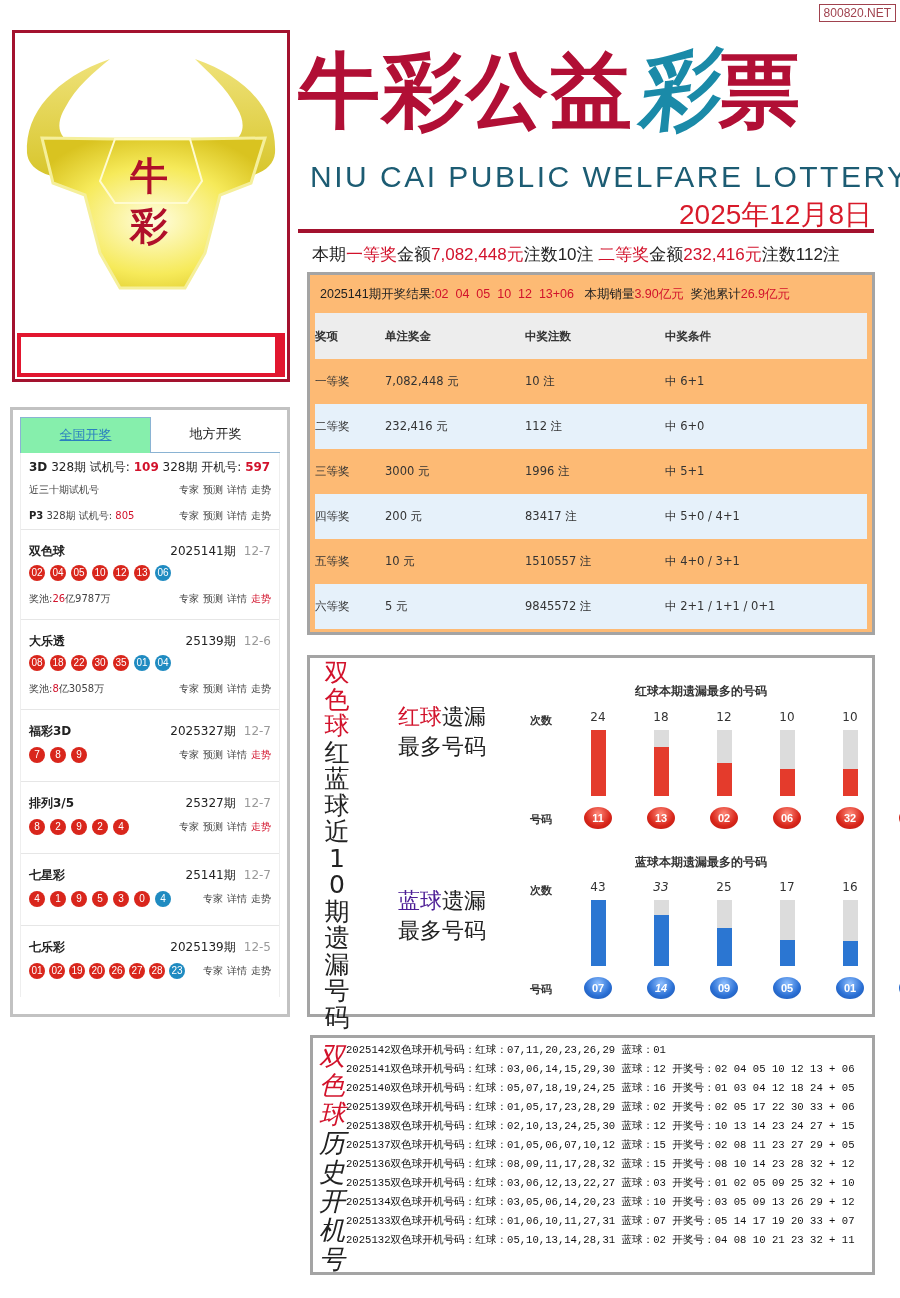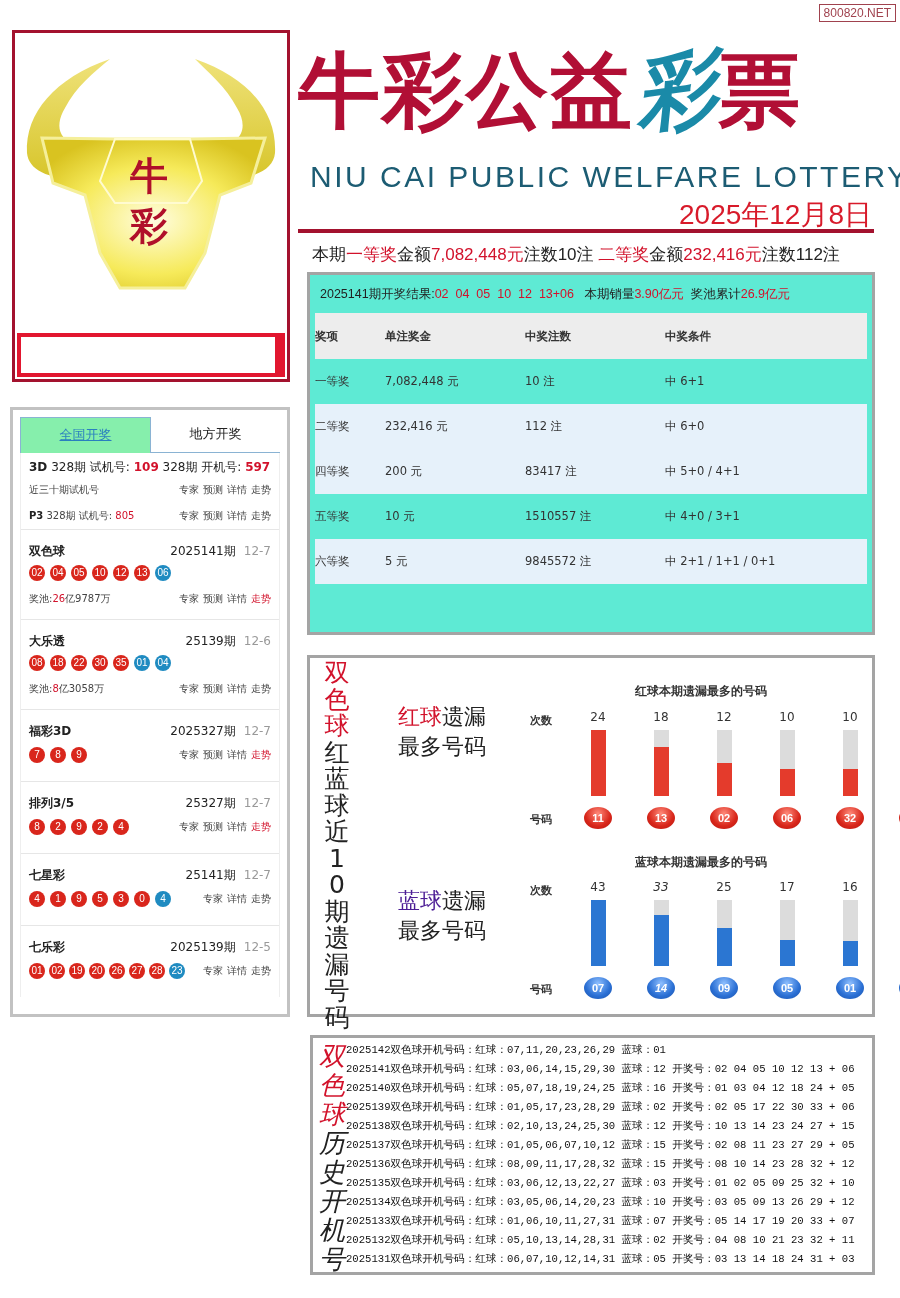--- a/index.html
+++ b/index.html
@@ -9,21 +9,21 @@
 .logo-box{left:12px;top:30px;width:278px;height:352px;border:3px solid #a3122e;background:#fff}
 .logo-footer{position:absolute;left:2px;bottom:2px;width:268px;height:44px;border:4px solid #e2162f;border-right-width:10px;background:#fff}
 .logo-char{position:absolute;left:115px;font-family:"DejaVu Serif",serif;color:#b0102a;font-size:38px;font-weight:bold}
 .brand-title{left:298px;top:40px;width:575px;height:110px;font-family:"DejaVu Sans",sans-serif;font-weight:bold;font-size:82px;color:#b10f35;letter-spacing:2px;white-space:nowrap;line-height:100px}
 .brand-title .cai{color:#1a8aa8;font-style:italic;font-family:"DejaVu Serif",serif;display:inline-block;transform:rotate(-8deg)}
 .brand-en{left:310px;top:160px;font-family:"Liberation Sans",sans-serif;font-size:30px;color:#1c5c73;letter-spacing:2.5px;white-space:nowrap}
 .brand-date{right:28px;top:196px;font-family:"Liberation Sans",sans-serif;font-size:28px;color:#d81a2a;white-space:nowrap}
 .brand-rule{left:298px;top:229px;width:576px;height:4px;background:#a3122e}
 .prize-summary{left:312px;top:243px;font-size:17px;white-space:nowrap;font-family:"Liberation Sans",sans-serif}
 .red{color:#d2122b}
-.results{left:307px;top:272px;width:568px;height:363px;border:3px solid #a4a4a4;background:#5eead4}
+.results{left:307px;top:272px;width:568px;height:363px;border:3px solid #a4a4a4;background:#fdba74}
 .results-head{height:38px;line-height:38px;font-size:12.5px;padding-left:10px;white-space:nowrap;font-family:"Liberation Sans",sans-serif}
 table.prize{width:552px;margin-left:5px;border-collapse:collapse;font-size:11.5px;text-align:left}
 table.prize th{background:#ededed;height:46px;font-weight:bold;color:#333;font-size:11.5px}
 table.prize td{height:45px;color:#333}
 table.prize tr.alt td{background:#e6f1fa}
 .left-panel{left:10px;top:407px;width:280px;height:610px;border:3px solid #c2c2c2;background:#fff}
 .tabs{display:flex;margin:7px 7px 0 7px;height:36px}
 .tab{flex:1;text-align:center;line-height:34px;font-size:13px}
 .tab.active{border:1px solid #8ab3d3;border-bottom:none;color:#2a7fbf;text-decoration:underline;background:#86efac}
 .tab.inactive{border-bottom:1px solid #8ab3d3;color:#222}
@@ -124,20 +124,26 @@
           <td>7,082,448 元</td>
           <td>10 注</td>
           <td>中 6+1</td>
         </tr>
       <tr class="alt">
           <td>二等奖</td>
           <td>232,416 元</td>
           <td>112 注</td>
           <td>中 6+0</td>
         </tr>
+      <tr>
+          <td>三等奖</td>
+          <td>3000 元</td>
+          <td>1996 注</td>
+          <td>中 5+1</td>
+        </tr>
       <tr class="alt">
           <td>四等奖</td>
           <td>200 元</td>
           <td>83417 注</td>
           <td>中 5+0 / 4+1</td>
         </tr>
       <tr>
           <td>五等奖</td>
           <td>10 元</td>
           <td>1510557 注</td>
@@ -394,15 +400,14 @@
       <div>2025141双色球开机号码：红球：03,06,14,15,29,30 蓝球：12 开奖号：02 04 05 10 12 13 + 06</div>
       <div>2025140双色球开机号码：红球：05,07,18,19,24,25 蓝球：16 开奖号：01 03 04 12 18 24 + 05</div>
       <div>2025139双色球开机号码：红球：01,05,17,23,28,29 蓝球：02 开奖号：02 05 17 22 30 33 + 06</div>
       <div>2025138双色球开机号码：红球：02,10,13,24,25,30 蓝球：12 开奖号：10 13 14 23 24 27 + 15</div>
       <div>2025137双色球开机号码：红球：01,05,06,07,10,12 蓝球：15 开奖号：02 08 11 23 27 29 + 05</div>
       <div>2025136双色球开机号码：红球：08,09,11,17,28,32 蓝球：15 开奖号：08 10 14 23 28 32 + 12</div>
       <div>2025135双色球开机号码：红球：03,06,12,13,22,27 蓝球：03 开奖号：01 02 05 09 25 32 + 10</div>
       <div>2025134双色球开机号码：红球：03,05,06,14,20,23 蓝球：10 开奖号：03 05 09 13 26 29 + 12</div>
       <div>2025133双色球开机号码：红球：01,06,10,11,27,31 蓝球：07 开奖号：05 14 17 19 20 33 + 07</div>
       <div>2025132双色球开机号码：红球：05,10,13,14,28,31 蓝球：02 开奖号：04 08 10 21 23 32 + 11</div>
-      <div>2025131双色球开机号码：红球：06,07,10,12,14,31 蓝球：05 开奖号：03 13 14 18 24 31 + 03</div>
     </div>
 </div>
 
 </body></html>

